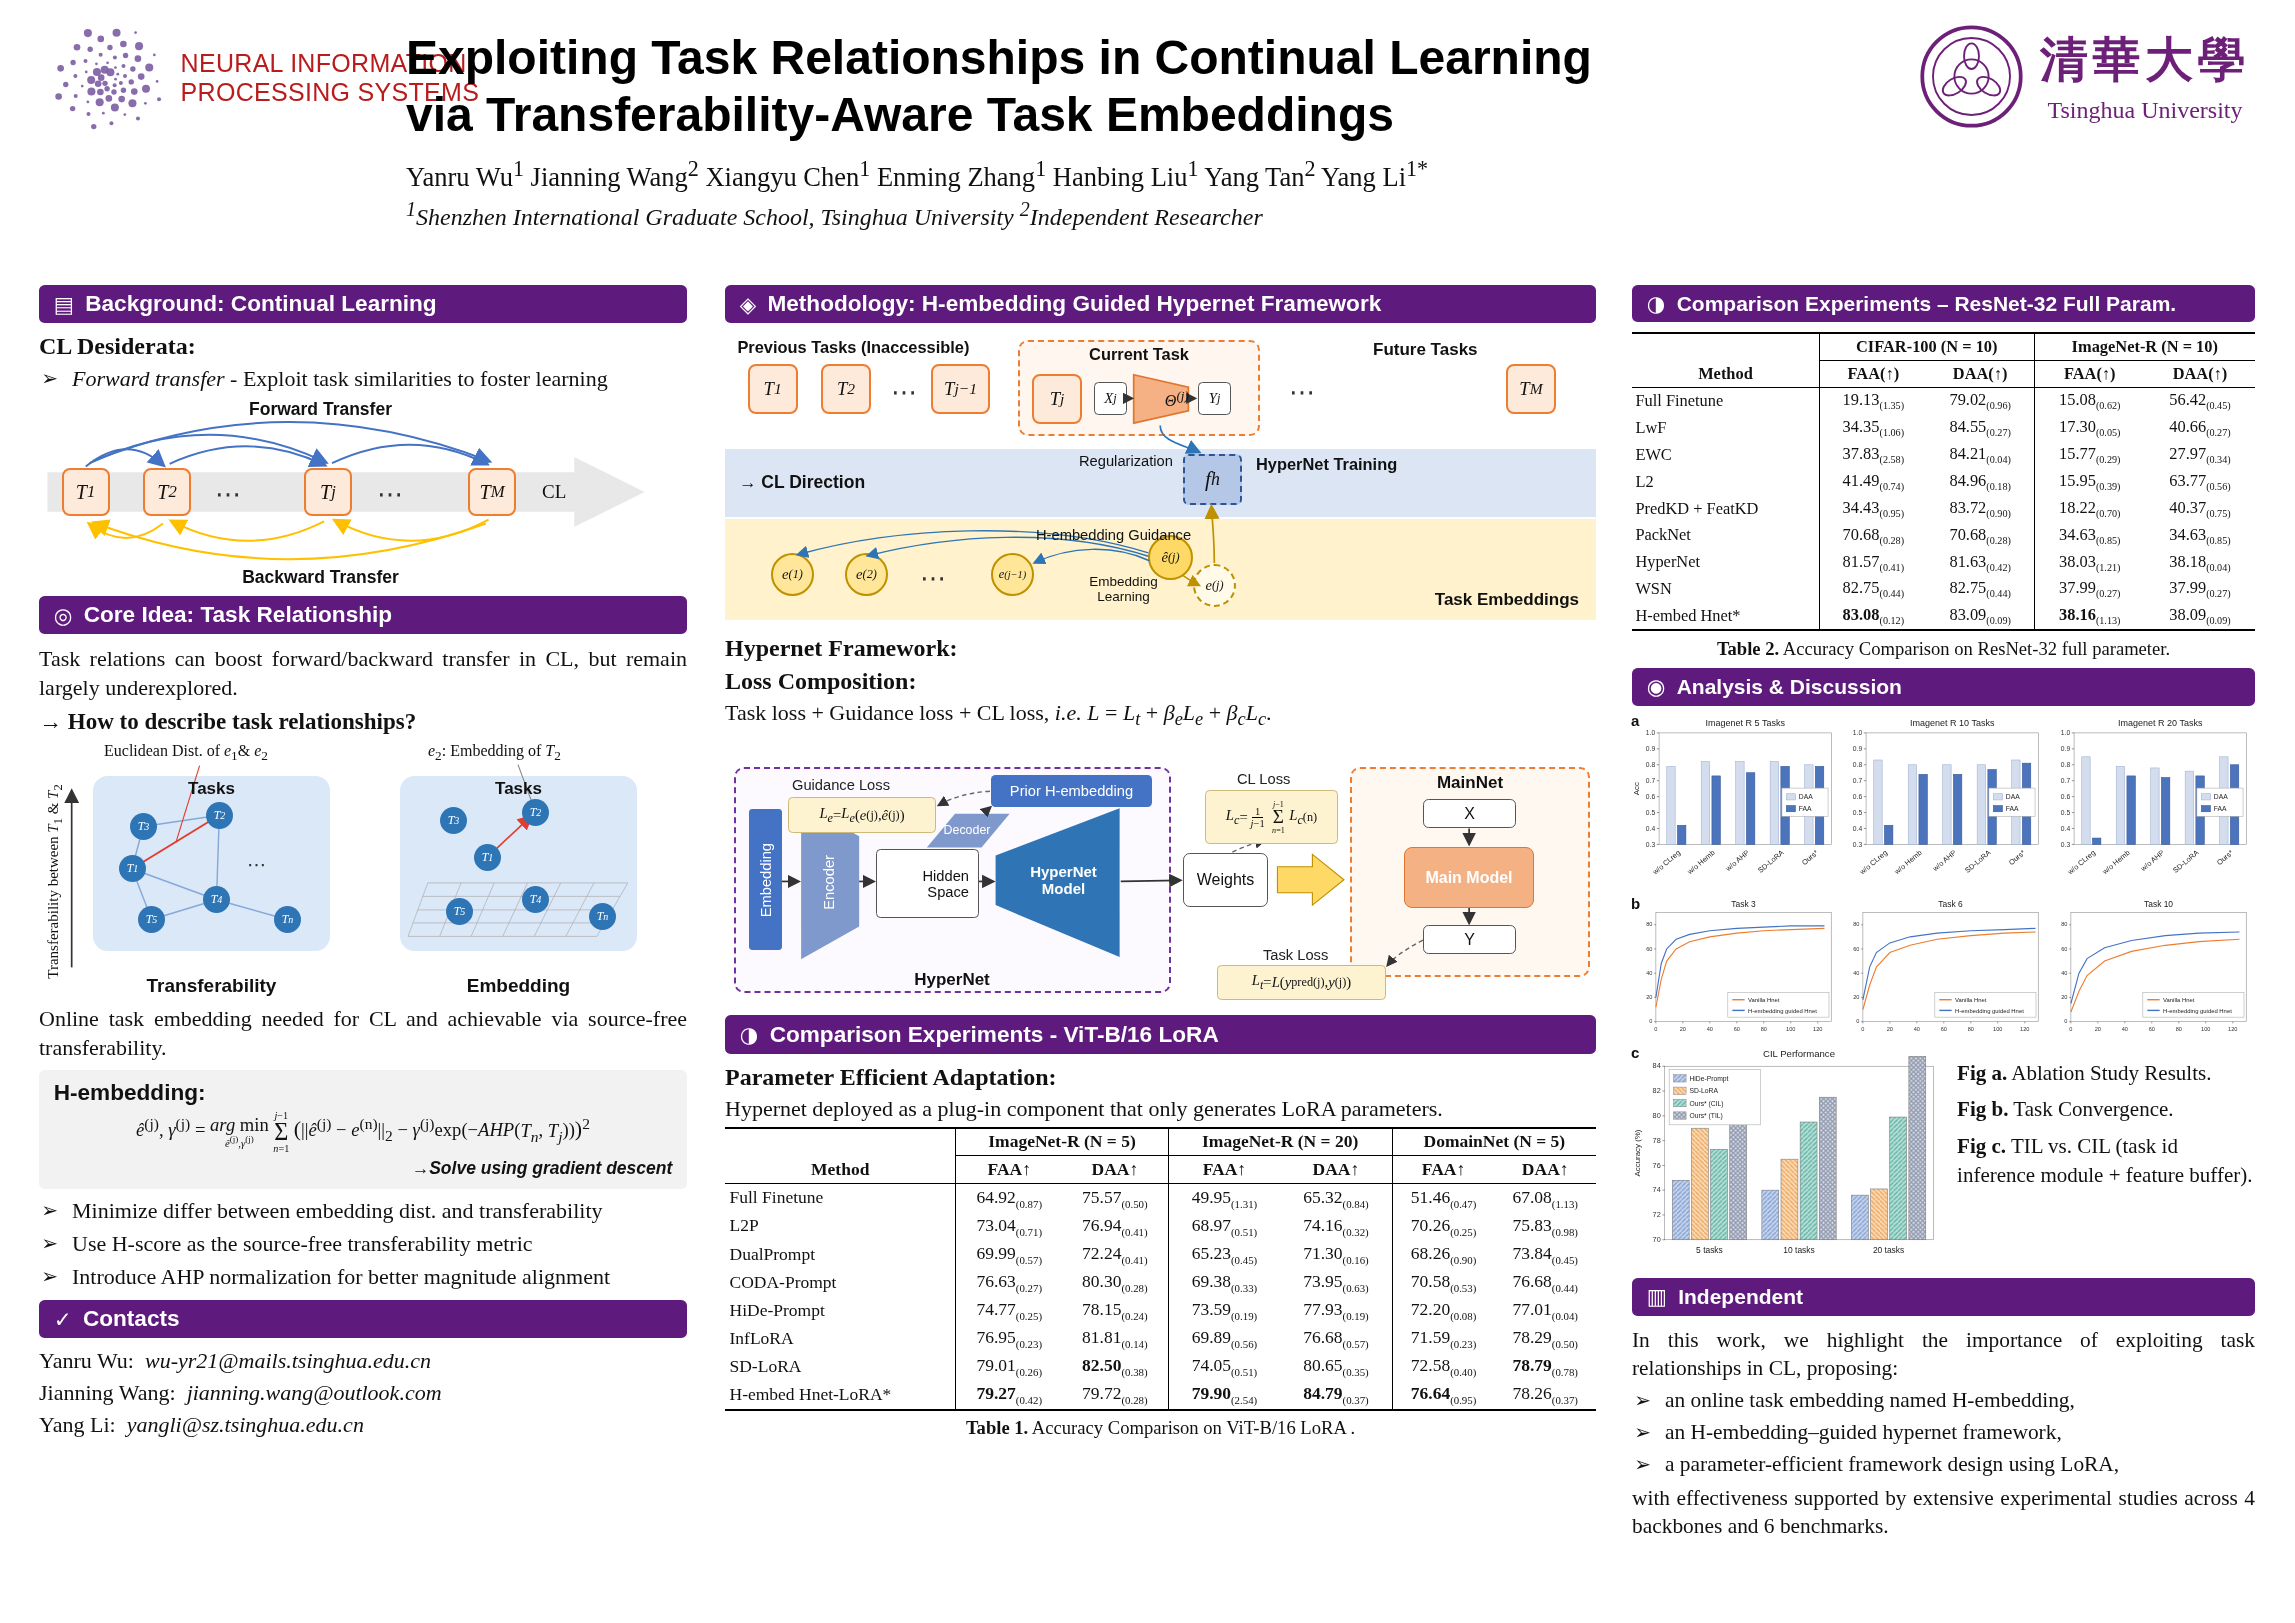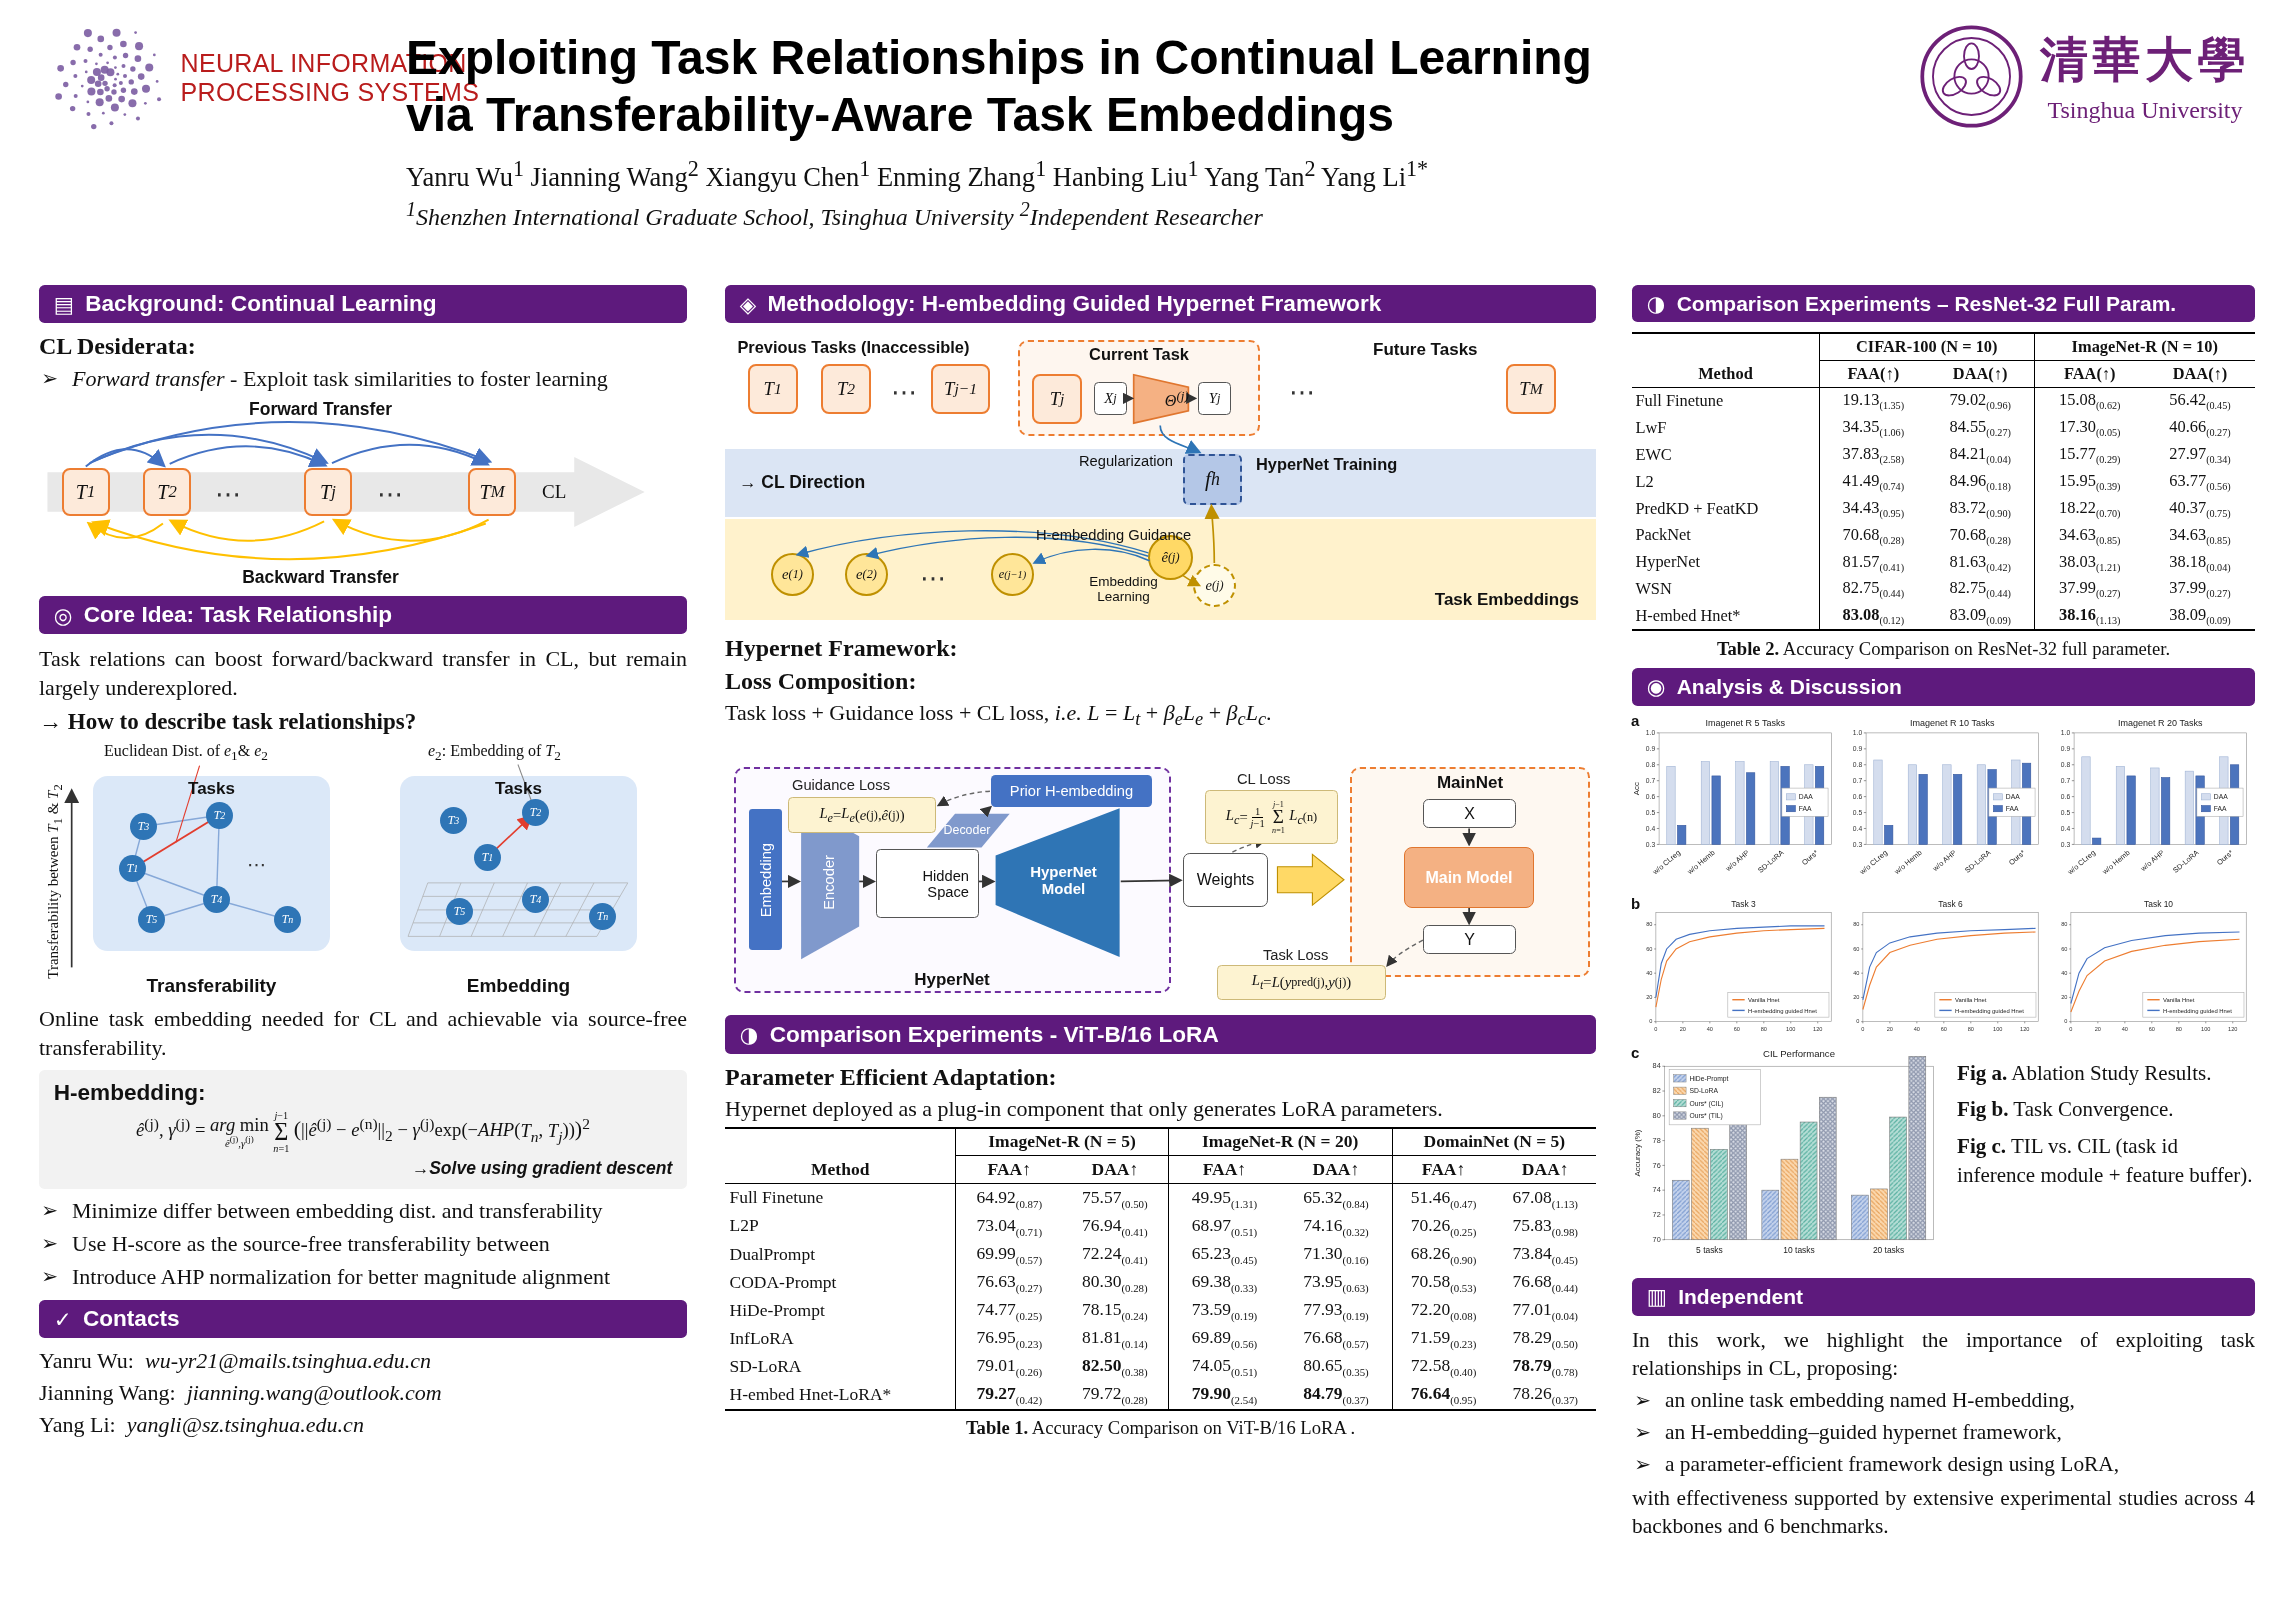--- a/index.html
+++ b/index.html
@@ -360,21 +360,21 @@
           </span><span class="bigsum">
             <span class="lim"><i>j</i>−1</span>
             <span class="sig">Σ</span>
             <span class="lim"><i>n</i>=1</span>
           </span><span class="paren">(</span>||<i>ê</i><sup>(j)</sup> − <i>e</i><sup>(n)</sup>||<sub>2</sub> − <i>γ</i><sup>(j)</sup>exp(−<i>AHP</i>(<i>T<sub>n</sub></i>, <i>T<sub>j</sub></i>))<span class="paren">)</span><sup>2</sup></div>
       <div class="solve">→Solve using gradient descent</div>
     </div>
 
     <ul class="blist">
       <li>Minimize differ between embedding dist. and transferability</li>
-      <li>Use H-score as the source-free transferability between</li>
+      <li>Use H-score as the source-free transferability metric</li>
       <li>Introduce AHP normalization for better magnitude alignment</li>
     </ul>
 
     <div class="secbar">
       <span class="ico">✓</span>
       <span>Contacts</span>
     </div>
     <div class="contact-line">
       <span>Yanru Wu:</span>
       <i>wu-yr21@mails.tsinghua.edu.cn</i>

